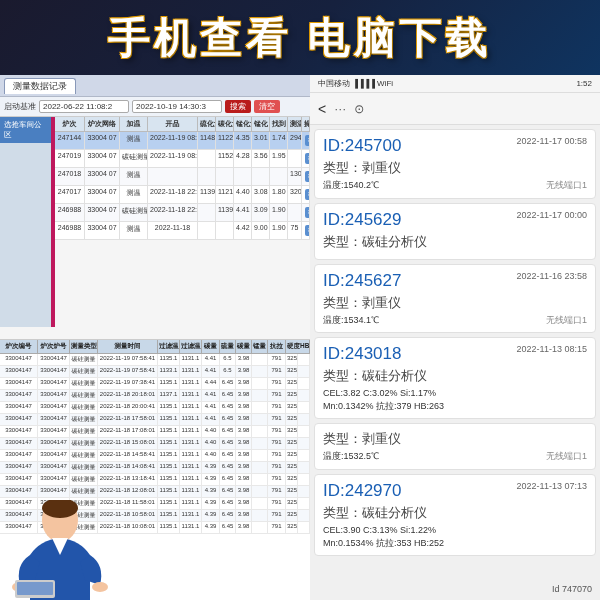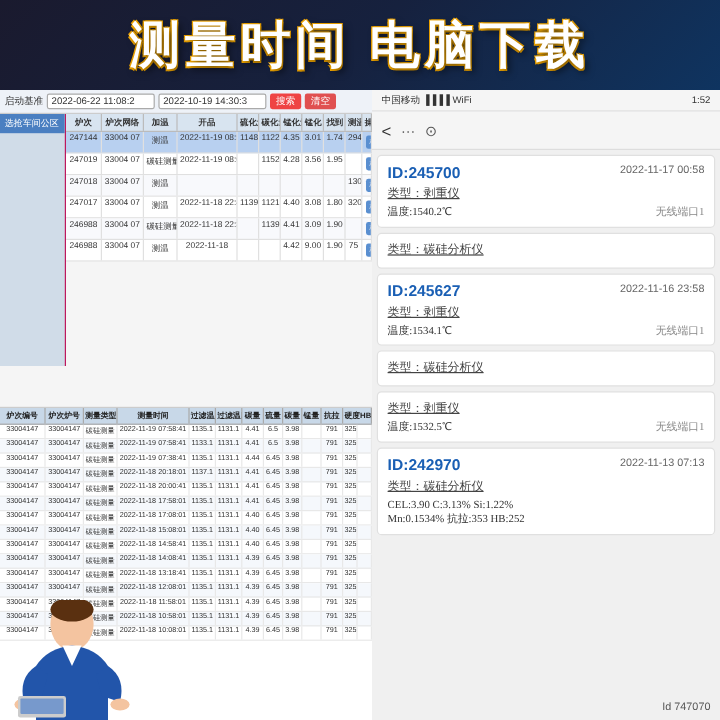--- a/index.html
+++ b/index.html
@@ -92,21 +92,21 @@
     }
     .filter-input {
       background: #fff;
       border: 1px solid #aaa;
       border-radius: 2px;
       padding: 1px 3px;
       font-size: 8px;
       width: 80px;
     }
     .filter-btn {
-      background: #ef4444;
+      background: #b91c1c;
       color: #fff;
       border: none;
       border-radius: 2px;
       padding: 1px 5px;
       font-size: 8px;
       cursor: pointer;
     }
     .filter-btn.red { background: #e05050; }
 
     .table-header-row {
@@ -259,75 +259,76 @@
       border-radius: 4px;
       padding: 6px 8px;
       border: 1px solid #e0e0e0;
     }
     .record-card-header {
       display: flex;
       justify-content: space-between;
       margin-bottom: 3px;
     }
     .record-id {
-      font-size: 13px;
-      font-weight: bold;
+      font-size: 17px;
+      font-weight: normal;
       color: #1a5fb4;
     }
     .record-date {
       font-size: 9px;
       color: #666;
     }
     .record-type-row {
-      font-size: 10px;
+      font-size: 13px;
       color: #444;
       margin-bottom: 2px;
-      text-decoration: underline;
     }
     .record-values {
       font-size: 9px;
       color: #333;
       line-height: 1.4;
-      font-family: Liberation Serif, serif;
     }
 
     
     .id-label {
       position: absolute;
       bottom: 6px;
       right: 8px;
       font-size: 9px;
       color: #555;
     }
   </style>
 </head>
 <body>
 
 <div class="top-banner">
-  <span class="top-banner-text">测量时间 电脑下载</span>
+  <span class="top-banner-text">手机查看 电脑下载</span>
 </div>
 
 <div class="content-area">
 
   <div class="left-panel">
 
     <div class="left-top">
 
+      <div class="pc-toolbar">
+        <div class="pc-tab active">测量数据记录</div>
+      </div>
 
       <div class="filter-row">
         <span class="filter-label">启动基准</span>
         <div class="filter-input" style="width:90px">2022-06-22 11:08:2</div>
         <div class="filter-input" style="width:90px">2022-10-19 14:30:3</div>
         <button class="filter-btn">搜索</button>
         <button class="filter-btn red">清空</button>
       </div>
 
       <div style="display:flex;height:210px;">
 
-        <div style="width:55px;background:#d0dce8;border-right:1px solid #be185d;overflow:hidden;">
+        <div style="width:55px;background:#d0dce8;border-right:4px solid #be185d;overflow:hidden;">
           <div style="background:#4a7fc1;color:#fff;padding:3px 4px;font-size:7.5px;cursor:pointer;">选抢车间公区</div>
         </div>
 
         <div style="flex:1;overflow:hidden;">
 
           <div class="table-header-row">
             <div class="th" style="width:30px">炉次</div>
             <div class="th" style="width:35px">炉次网络</div>
             <div class="th" style="width:28px">加温</div>
             <div class="th" style="width:50px">开品</div>
@@ -717,37 +718,49 @@
           <span class="record-date">2022-11-17 00:58</span>
         </div>
         <div class="record-type-row">类型：剥重仪</div>
         <div class="record-values">
           <span>温度:1540.2℃</span>
           <span style="float:right;color:#888;">无线端口1</span>
         </div>
       </div>
 
       <div class="record-card">
+        <div class="record-card-header">
+          <span class="record-id">ID:245629</span>
+          <span class="record-date">2022-11-17 00:00</span>
+        </div>
         <div class="record-type-row">类型：碳硅分析仪</div>
       </div>
 
       <div class="record-card">
         <div class="record-card-header">
           <span class="record-id">ID:245627</span>
           <span class="record-date">2022-11-16 23:58</span>
         </div>
         <div class="record-type-row">类型：剥重仪</div>
         <div class="record-values">
           <span>温度:1534.1℃</span>
           <span style="float:right;color:#888;">无线端口1</span>
         </div>
       </div>
 
       <div class="record-card">
+        <div class="record-card-header">
+          <span class="record-id">ID:243018</span>
+          <span class="record-date">2022-11-13 08:15</span>
+        </div>
         <div class="record-type-row">类型：碳硅分析仪</div>
+        <div class="record-values">
+          CEL:3.82  C:3.02%  Si:1.17%<br>
+          Mn:0.1342%  抗拉:379  HB:263
+        </div>
       </div>
 
       <div class="record-card">
         <div class="record-type-row">类型：剥重仪</div>
         <div class="record-values">
           <span>温度:1532.5℃</span>
           <span style="float:right;color:#888;">无线端口1</span>
         </div>
       </div>
 

